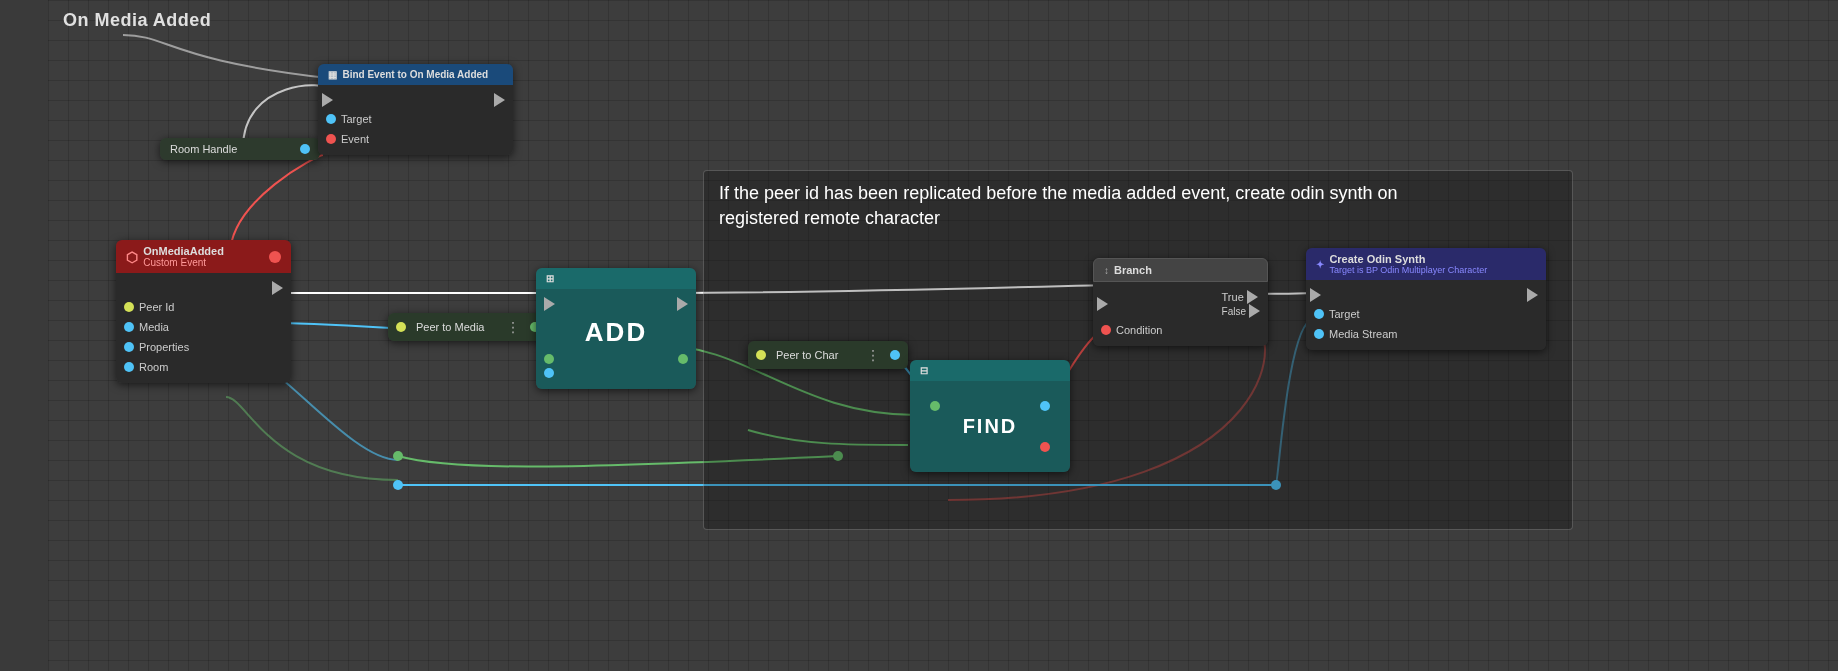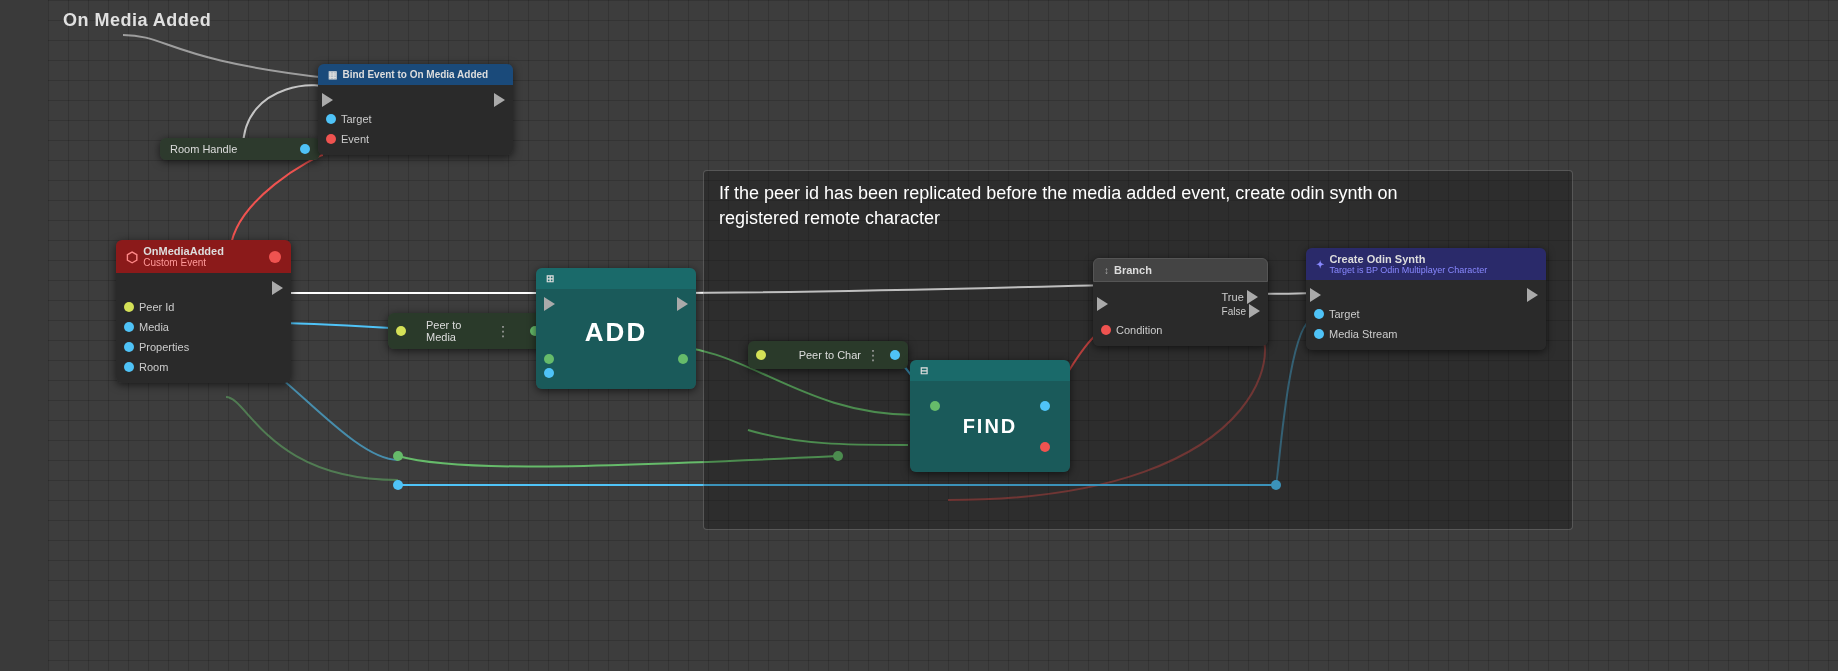--- a/index.html
+++ b/index.html
@@ -337,21 +337,21 @@
       </div>
       <div class="bp-pin-row">
         <span class="pin pin-red pin-left"></span>
         <span class="pin-label">Event</span>
       </div>
     </div>
   </div>
 
   <div class="bp-node node-peer-to-media" style="left:340px; top:313px; width:148px;">
     <div class="bp-node-body" style="border-radius:6px; padding:6px 8px; background:#2a3a2a;">
-      <div style="display:flex; align-items:center; gap:15px;">
+      <div style="display:flex; align-items:center; gap:5px;">
         <span class="pin pin-lime pin-left"></span>
         <span class="pin-label">Peer to Media</span>
         <span style="font-size:14px; color:#aaa;">⋮</span>
         <span class="pin pin-green pin-right"></span>
       </div>
     </div>
   </div>
 
   <div class="bp-node node-add" style="left:488px; top:268px; width:128px;">
     <div class="bp-node-header header-teal">
@@ -369,21 +369,21 @@
         <span class="pin pin-green"></span>
         <span class="pin pin-green"></span>
       </div>
       <div style="margin-top:3px;">
         <span class="pin pin-blue"></span>
       </div>
     </div>
   </div>
 
   <div class="bp-node node-peer-to-char" style="left:700px; top:341px; width:148px;">
-    <div class="bp-node-body" style="border-radius:6px; padding:6px 8px; background:#2a3a2a;text-align:right;">
+    <div class="bp-node-body" style="border-radius:6px; padding:6px 8px; background:#2a3a2a;">
       <div style="display:flex; align-items:center; gap:5px;">
         <span class="pin pin-lime pin-left"></span>
         <span class="pin-label">Peer to Char</span>
         <span style="font-size:14px; color:#aaa;">⋮</span>
         <span class="pin pin-blue pin-right"></span>
       </div>
     </div>
   </div>
 
   <div class="bp-node node-find" style="left:862px; top:360px; width:138px;">

